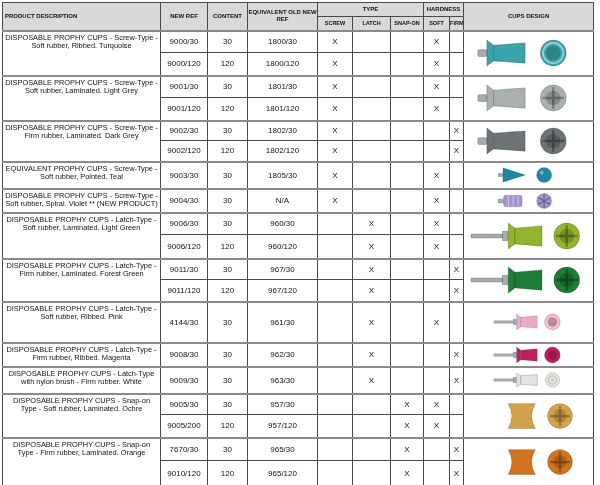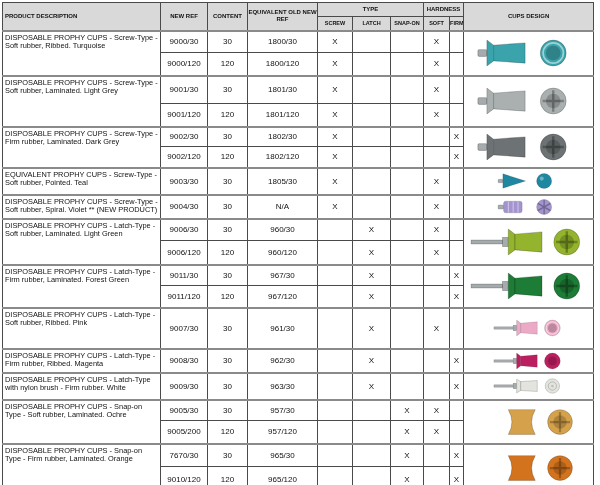--- a/index.html
+++ b/index.html
@@ -17,21 +17,21 @@
     background:#d9d9d9;color:#111;font-weight:bold;
     font-size:6px;line-height:7px;text-align:center;vertical-align:middle;
   }
   .hr2 th{font-size:5.5px;}
   td.c{
     font-size:8px;text-align:center;vertical-align:middle;color:#111;
   }
   td.desc-td{vertical-align:top;background:#fff;}
   .desc{
     font-size:7.4px;line-height:8.8px;color:#111;
-    padding:2px 2px 0 2px;overflow:hidden;max-height:100%;
+    padding:2px 2px 0 2px;overflow:hidden;max-height:100%;text-align:center;
   }
   tr.gs td{border-top:2px solid #8a8a8a;}
   td.cup-td{text-align:center;vertical-align:middle;background:#fff;}
   svg.cupimg{display:block;margin:0 auto;}
   .h2{height:36px;width:117px;}
   .h1{height:22px;width:72px;}
 </style>
 </head>
 <body>
 
@@ -95,21 +95,21 @@
       <td class="c">9000/120</td>
       <td class="c">120</td>
       <td class="c">1800/120</td>
       <td class="c">X</td>
       <td class="c"></td>
       <td class="c"></td>
       <td class="c">X</td>
       <td class="c"></td>
     </tr>
 
-    <tr class="gs" style="height:28px">
+    <tr class="gs" style="height:22px">
       <td class="desc-td" rowspan="2">
           <div class="desc">DISPOSABLE PROPHY CUPS -  Screw-Type - Soft rubber, Laminated. Light Grey</div>
         </td>
       <td class="c">9001/30</td>
       <td class="c">30</td>
       <td class="c">1801/30</td>
       <td class="c">X</td>
       <td class="c"></td>
       <td class="c"></td>
       <td class="c">X</td>
@@ -282,21 +282,21 @@
       <td class="c">X</td>
       <td class="c"></td>
       <td class="c"></td>
       <td class="c">X</td>
     </tr>
 
     <tr class="gs" style="height:41px">
       <td class="desc-td">
           <div class="desc">DISPOSABLE PROPHY CUPS -  Latch-Type - Soft rubber, Ribbed. Pink</div>
         </td>
-      <td class="c">9007/30</td>
+      <td class="c">4144/30</td>
       <td class="c">30</td>
       <td class="c">961/30</td>
       <td class="c"></td>
       <td class="c">X</td>
       <td class="c"></td>
       <td class="c">X</td>
       <td class="c"></td>
       <td class="cup-td">
         <svg class="cupimg h1" viewBox="0 0 104 32">
           <rect x="1" y="14.3" width="28" height="3.4" stroke="rgba(0,0,0,.35)" stroke-width=".6" fill="#a6acae"></rect>

